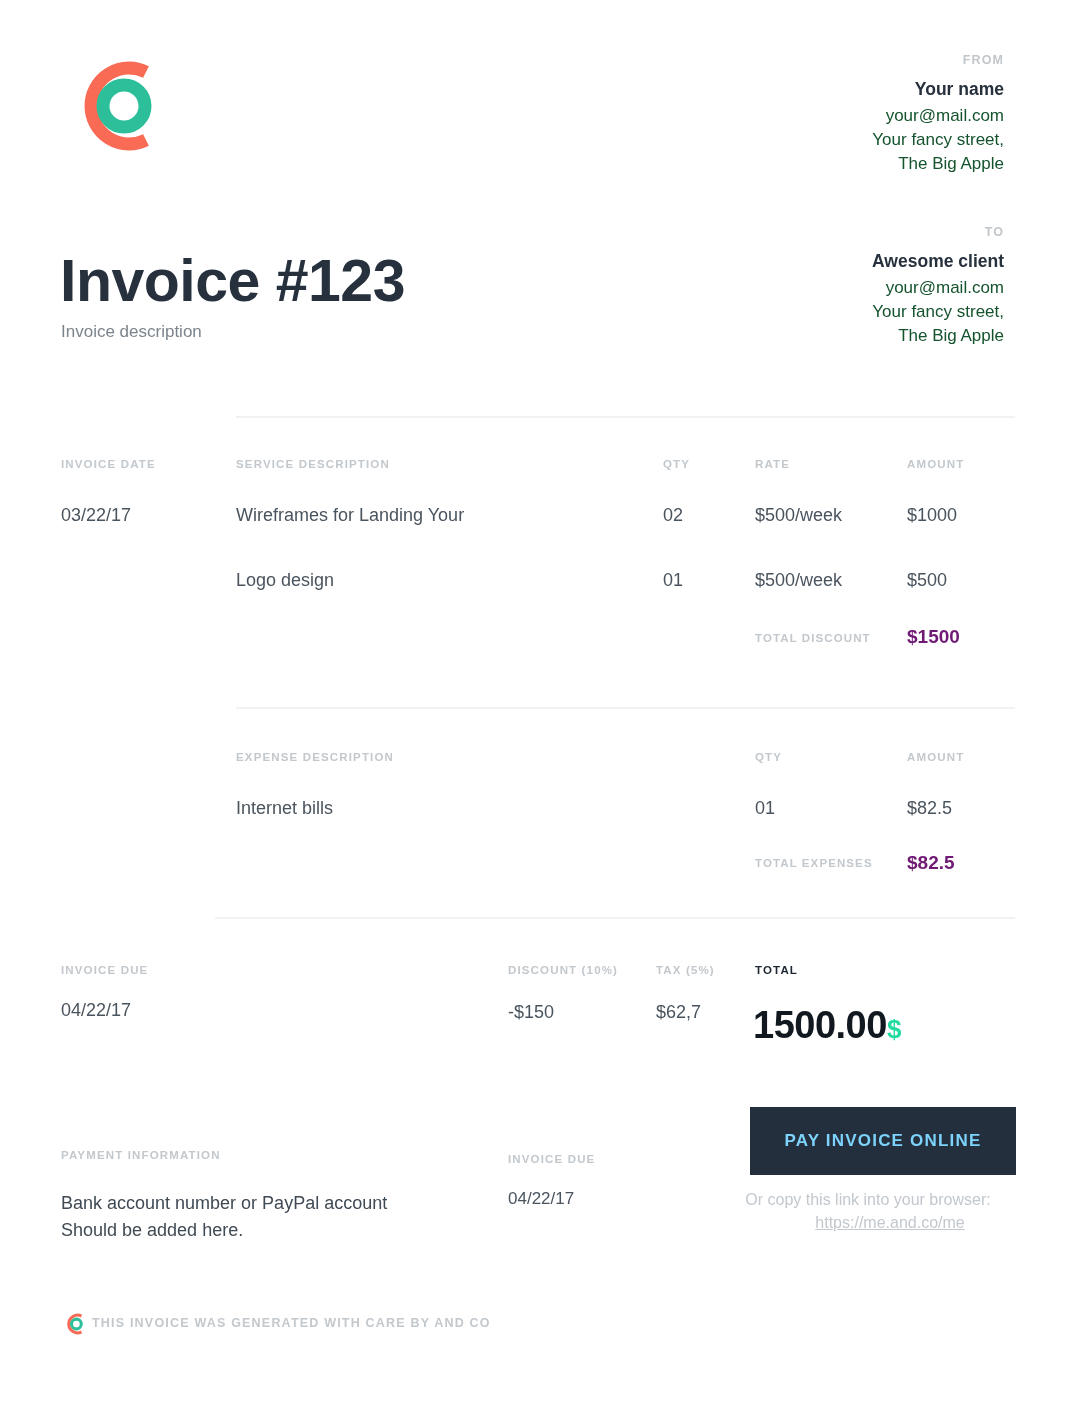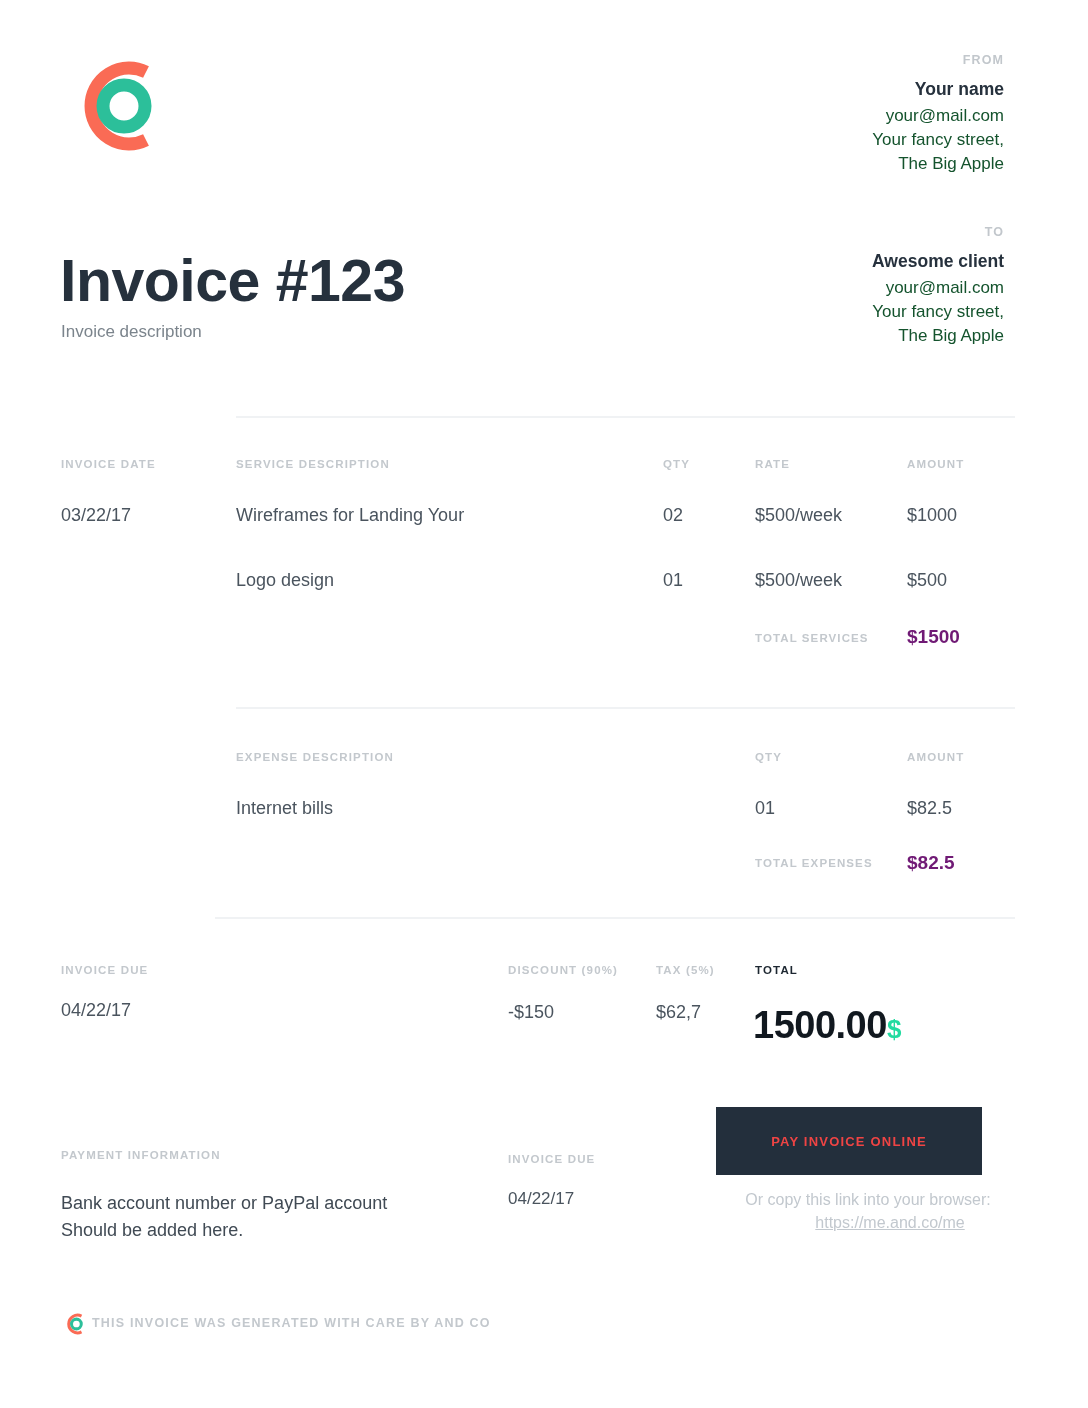--- a/index.html
+++ b/index.html
@@ -193,29 +193,29 @@
     line-height: 1.5;
     width: 430px;
   }
 
   .lbl-invoice-due2 { left: 508px; top: 1153px; }
   .val-invoice-due2 { left: 508px; top: 1189px; font-size: 17px; }
 
   
   .pay-btn {
     position: absolute;
-    left: 716px;
+    left: 750px;
     top: 1107px;
     width: 266px;
     height: 68px;
     background: #232f3c;
-    color: #ef4444;
+    color: #7dd3fc;
     border: none;
     font-family: "Liberation Sans", sans-serif;
-    font-size: 13px;
+    font-size: 17px;
     font-weight: 700;
     letter-spacing: 1.2px;
     cursor: pointer;
   }
   .pay-note {
     position: absolute;
     left: 720px;
     top: 1188px;
     width: 296px;
     text-align: center;
@@ -295,38 +295,38 @@
   <div class="cell s1-desc">Wireframes for Landing Your</div>
   <div class="cell s1-qty">02</div>
   <div class="cell s1-rate">$500/week</div>
   <div class="cell s1-amt">$1000</div>
 
   <div class="cell s2-desc">Logo design</div>
   <div class="cell s2-qty">01</div>
   <div class="cell s2-rate">$500/week</div>
   <div class="cell s2-amt">$500</div>
 
-  <div class="total-label ts-label">TOTAL SERVICES</div>
+  <div class="total-label ts-label">TOTAL DISCOUNT</div>
   <div class="total-value ts-value">$1500</div>
 
   <div class="col-head h-expense">EXPENSE DESCRIPTION</div>
   <div class="col-head h-qty-e">QTY</div>
   <div class="col-head h-amount-e">AMOUNT</div>
 
   <div class="cell e1-desc">Internet bills</div>
   <div class="cell e1-qty">01</div>
   <div class="cell e1-amt">$82.5</div>
 
   <div class="total-label te-label">TOTAL EXPENSES</div>
   <div class="total-value te-value">$82.5</div>
 
   <div class="col-head lbl-invoice-due">INVOICE DUE</div>
   <div class="cell val-invoice-due">04/22/17</div>
 
-  <div class="col-head h-discount">DISCOUNT (90%)</div>
+  <div class="col-head h-discount">DISCOUNT (10%)</div>
   <div class="col-head h-tax">TAX (5%)</div>
   <div class="col-head h-total">TOTAL</div>
 
   <div class="cell v-discount">-$150</div>
   <div class="cell v-tax">$62,7</div>
 
   <div class="grand-total">
     <span>1500.00</span><span class="cur">$</span>
   </div>
 

